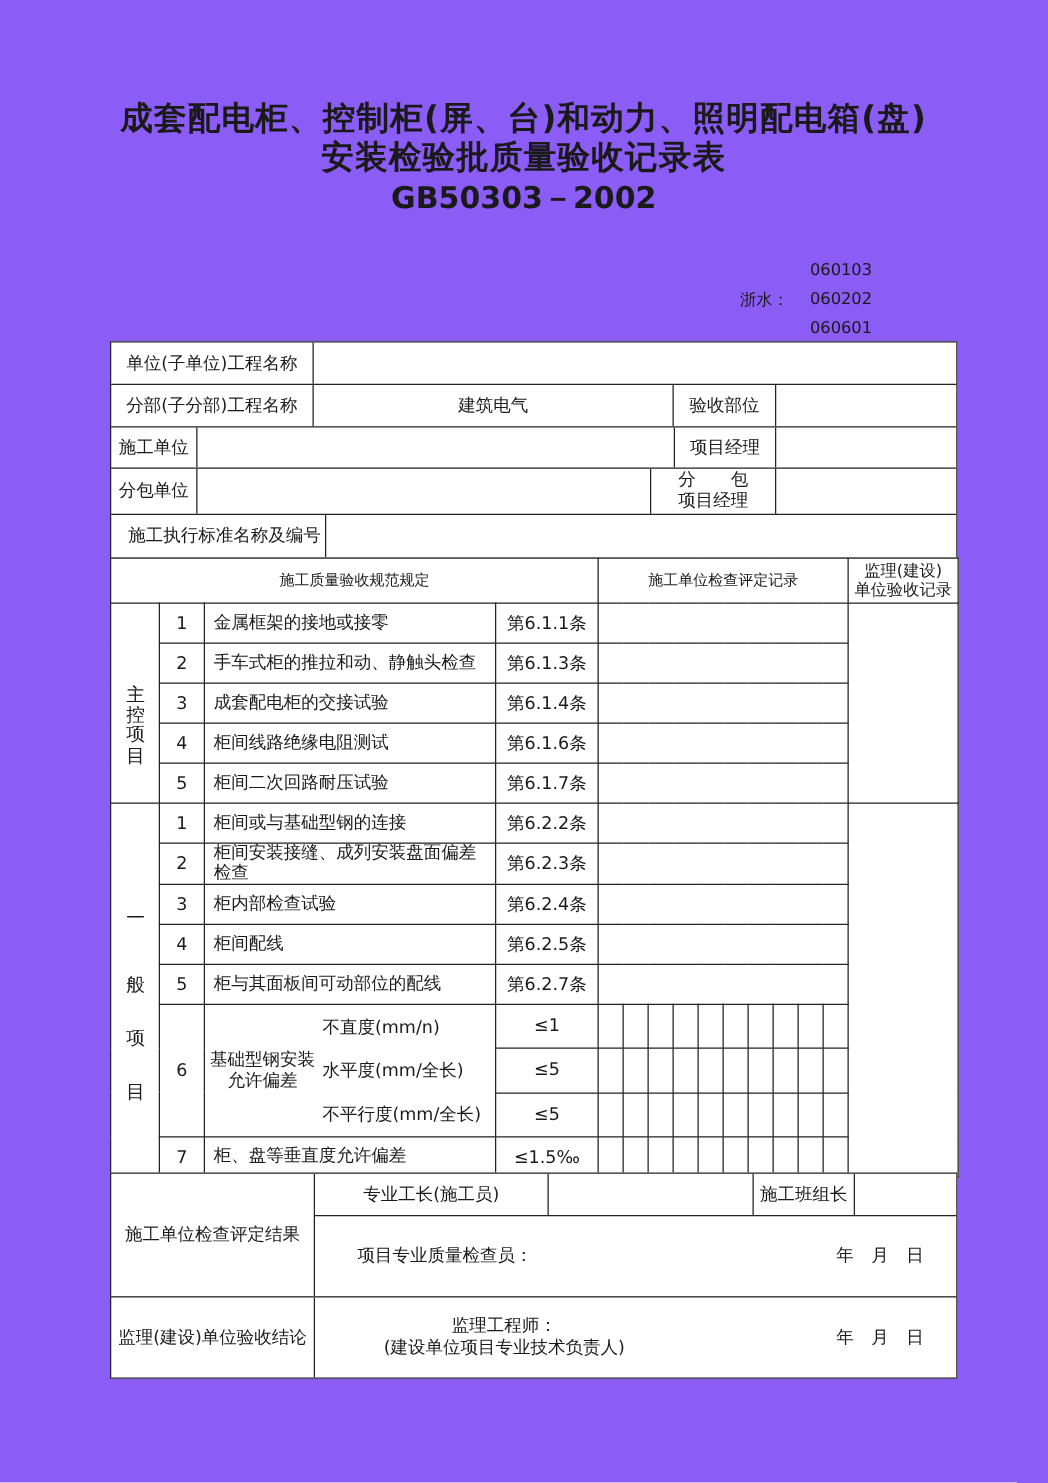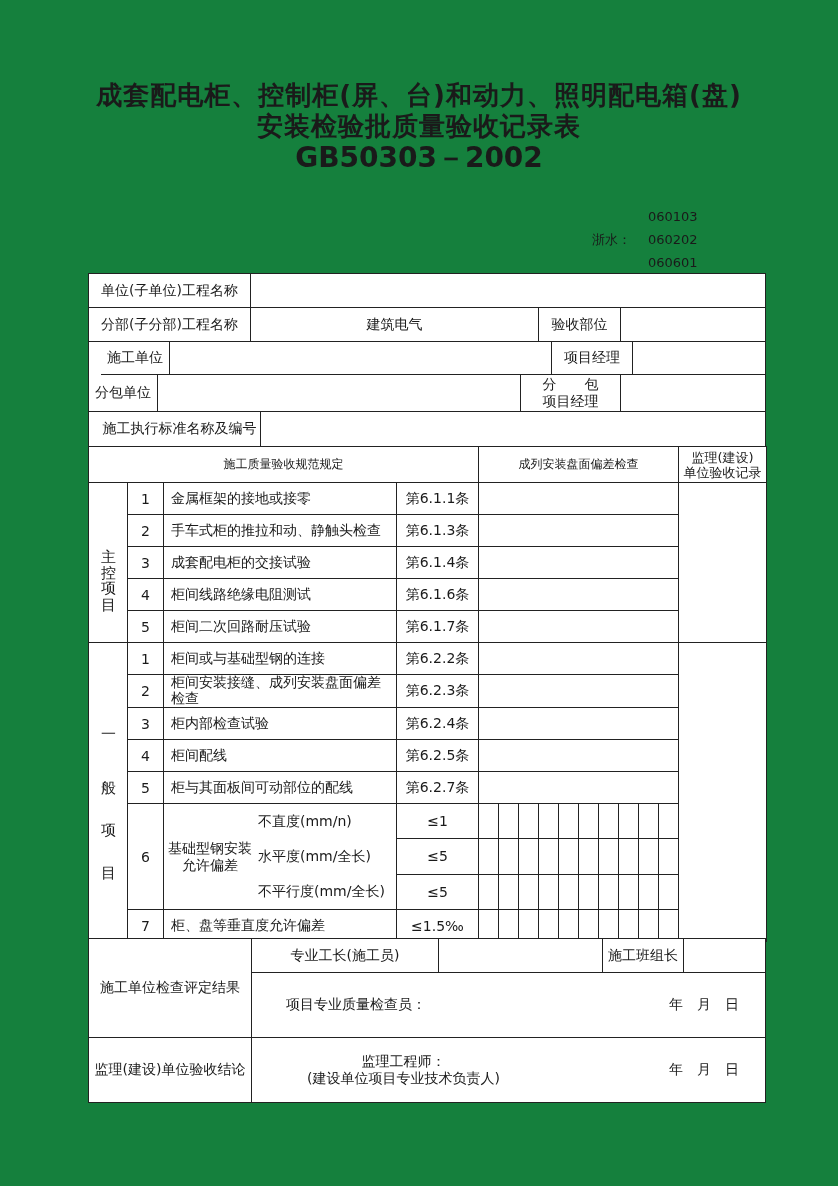--- a/index.html
+++ b/index.html
@@ -1,41 +1,41 @@
 <!DOCTYPE html>
 <html><head>
 <meta charset="utf-8">
 <style>
   html,body{margin:0;padding:0;background:#ffffff;}
   body{font-family:"DejaVu Sans","Liberation Sans",sans-serif;color:#1a1a1a;}
-  #page{position:relative;width:838px;height:1186px;background:#15803d;overflow:hidden;}
+  #page{position:relative;width:838px;height:1186px;background:#8b5cf6;overflow:hidden;}
 
   
   .title-block{position:absolute;left:0;top:80px;width:100%;text-align:center;}
   .title-line{font-size:26px;font-weight:bold;line-height:31px;letter-spacing:1px;}
-  .title-standard{font-size:28px;font-weight:bold;line-height:30px;margin-top:1px;}
+  .title-standard{font-size:24px;font-weight:bold;line-height:30px;margin-top:1px;}
   .subtitle{position:absolute;left:0;top:183px;width:100%;text-align:center;font-size:15px;}
 
   
   .codes{position:absolute;left:592px;top:205px;font-size:13px;}
   .codes .crow{display:flex;height:23px;align-items:center;}
   .codes .clabel{width:56px;text-align:left;}
   .codes .cval{width:60px;text-align:left;}
 
   
   .tbl{position:absolute;background:#fff;border:1px solid #222;box-sizing:border-box;}
   .row{display:flex;border-bottom:1px solid #222;box-sizing:border-box;}
   .row.last{border-bottom:none;margin-left:10px;}
   .c{border-right:1px solid #222;box-sizing:border-box;display:flex;align-items:center;justify-content:center;font-size:14px;text-align:center;overflow:hidden;}
   .c.last{border-right:none;}
   .preline{white-space:pre-line;}
 
   
   #info{left:88px;top:273px;width:678px;height:174px;}
-  #info .r1{height:34px;} #info .r2{height:34px;} #info .r3{height:33px;margin-left:12px;}
+  #info .r1{height:34px;} #info .r2{height:34px;} #info .r3{height:33px;}
   #info .r4{height:37px;} #info .r5{height:34px;}
 
   
   #spec{position:absolute;left:88px;top:446px;border-collapse:collapse;table-layout:fixed;width:678px;background:#fff;}
   #spec td{border:1px solid #222;padding:0;vertical-align:middle;font-size:14px;box-sizing:border-box;}
   #spec td.num{text-align:center;}
   #spec td.desc{padding:0 7px;text-align:left;line-height:16px;font-family:Liberation Serif, serif;}
   #spec td.clause{text-align:center;}
   #spec td.hdr{text-align:center;font-size:12px;}
   #spec td.hdr-sup{text-align:center;font-size:13px;line-height:15px;}
@@ -129,21 +129,21 @@
       <col style="width:20px">
         <col style="width:20px">
         <col style="width:20px">
         <col style="width:20px">
         <col style="width:20px">
       <col style="width:88px">
     </colgroup>
     <tbody>
         <tr style="height:36px">
       <td class="hdr" colspan="4">施工质量验收规范规定</td>
-      <td class="hdr" colspan="10">成列安装盘面偏差检查</td>
+      <td class="hdr" colspan="10">施工单位检查评定记录</td>
       <td class="hdr-sup preline">监理(建设)
 单位验收记录</td>
     </tr>
 
     <tr style="height:32px">
       <td rowspan="5" style="text-align:center"><span class="vtext vtext-main">主控项目</span></td>
       <td class="num">1</td>
       <td class="desc">金属框架的接地或接零</td>
       <td class="clause">第6.1.1条</td>
       <td colspan="10"></td>

